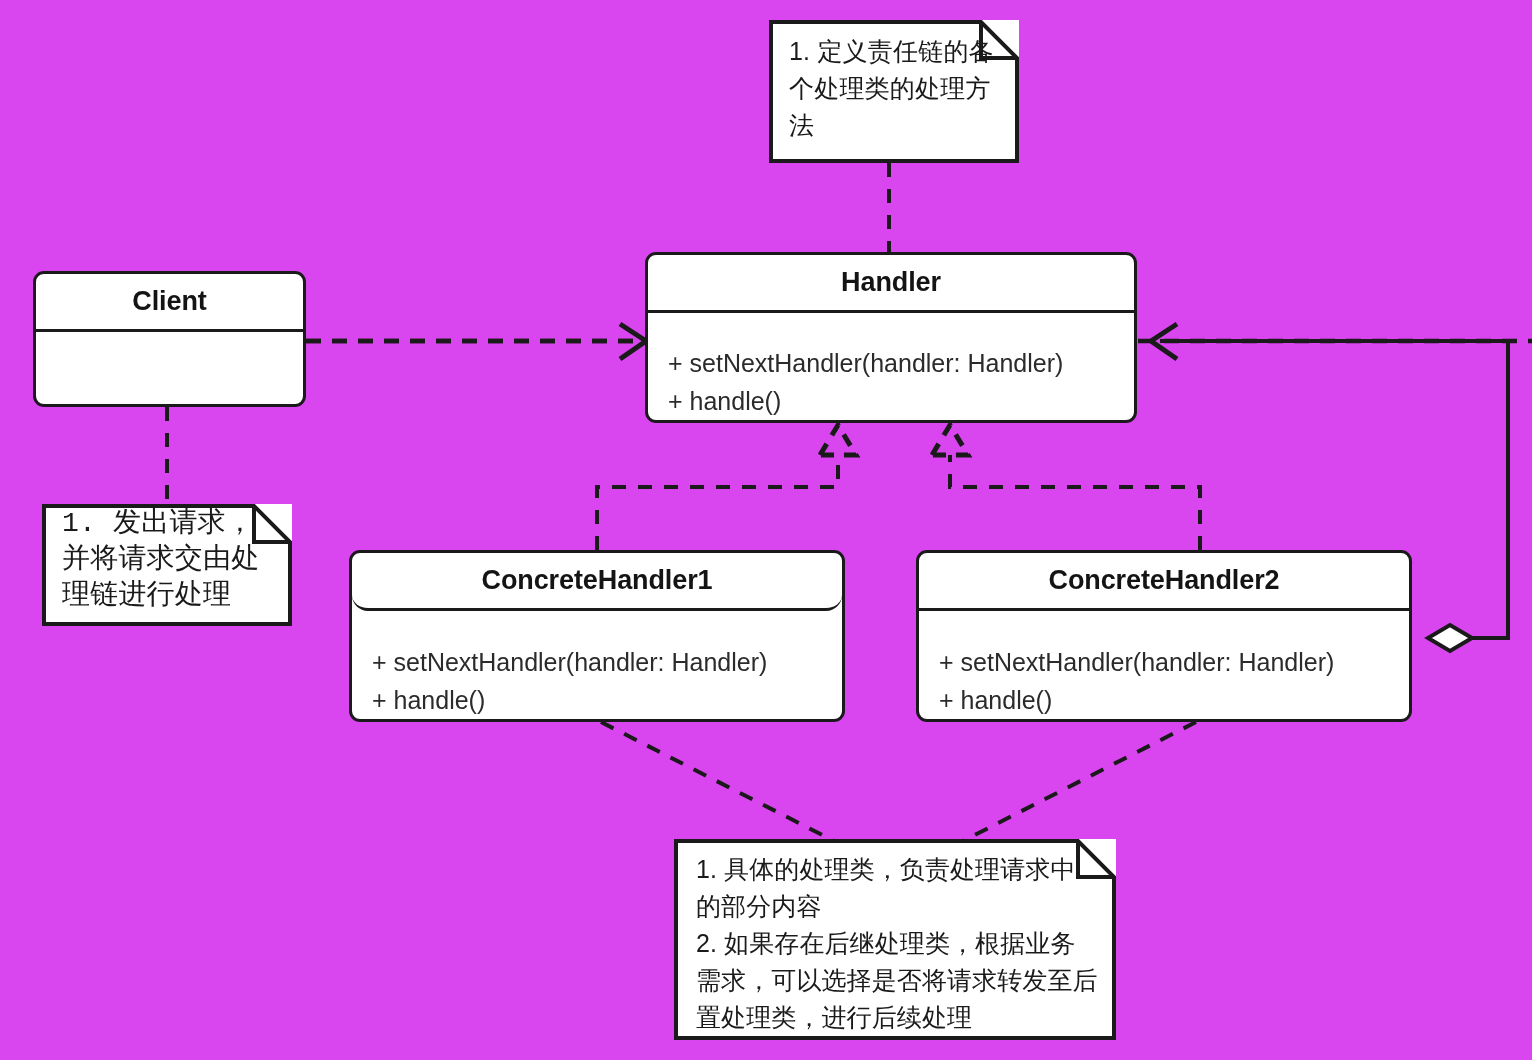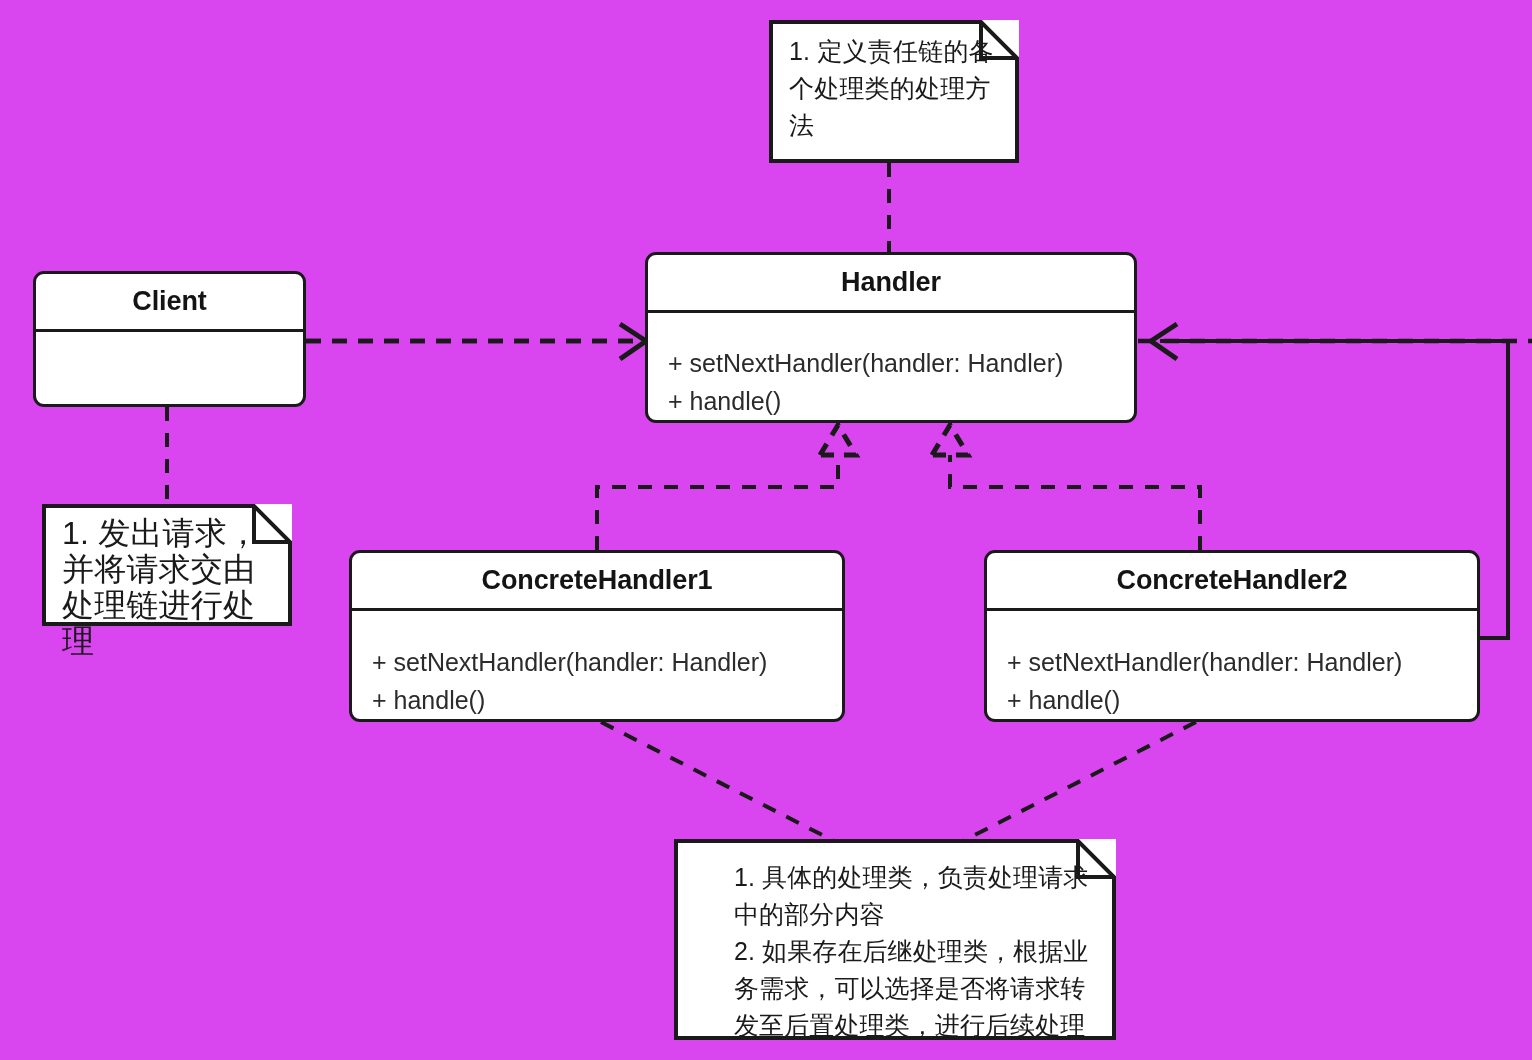--- a/index.html
+++ b/index.html
@@ -187,41 +187,41 @@
       <div class="uml-member" style="font-size:25px; line-height:38px;">+ setNextHandler(handler: Handler)</div>
       <div class="uml-member" style="font-size:25px; line-height:38px;">+ handle()</div>
     </div>
   </div>
 
   <div class="uml-note" style="left:42px; top:504px; width:250px; height:122px;">
     <svg class="note-shape" viewBox="0 0 250 122" preserveAspectRatio="none">
       <path d="M 2 2 L 212 2 L 248 38 L 248 120 L 2 120 Z"></path>
       <path d="M 212 2 L 212 38 L 248 38" style="fill:none;"></path>
     </svg>
-    <div class="note-text" style="padding:11px 14px 0 20px; font-size:32px; line-height:36px; letter-spacing:0.2px;">1. 发出请求，并将请求交由处理链进行处理</div>
+    <div class="note-text" style="padding:2px 14px 0 20px; font-size:28px; line-height:36px; letter-spacing:0.2px;font-family:Liberation Mono, monospace;">1. 发出请求，并将请求交由处理链进行处理</div>
   </div>
 
   <div class="uml-class" style="left:349px; top:550px; width:496px; height:172px;">
-    <div class="uml-name" style="height:58px; font-size:27px;">ConcreteHandler1</div>
+    <div class="uml-name" style="height:58px; font-size:27px;border-radius:16px;">ConcreteHandler1</div>
     <div class="uml-members" style="padding:0 20px;">
       <div class="uml-member" style="font-size:25px; line-height:38px;">+ setNextHandler(handler: Handler)</div>
       <div class="uml-member" style="font-size:25px; line-height:38px;">+ handle()</div>
     </div>
   </div>
 
-  <div class="uml-class" style="left:984px; top:550px; width:496px; height:172px;">
+  <div class="uml-class" style="left:916px; top:550px; width:496px; height:172px;">
     <div class="uml-name" style="height:58px; font-size:27px;">ConcreteHandler2</div>
     <div class="uml-members" style="padding:0 20px;">
       <div class="uml-member" style="font-size:25px; line-height:38px;">+ setNextHandler(handler: Handler)</div>
       <div class="uml-member" style="font-size:25px; line-height:38px;">+ handle()</div>
     </div>
   </div>
 
   <div class="uml-note" style="left:674px; top:839px; width:442px; height:201px;">
     <svg class="note-shape" viewBox="0 0 442 201" preserveAspectRatio="none">
       <path d="M 2 2 L 404 2 L 440 38 L 440 199 L 2 199 Z"></path>
       <path d="M 404 2 L 404 38 L 440 38" style="fill:none;"></path>
     </svg>
-    <div class="note-text" style="padding:20px 18px 0 22px; font-size:25px; line-height:37px; letter-spacing:0.1px;margin-left:38px;">1. 具体的处理类，负责处理请求中的部分内容
+    <div class="note-text" style="padding:12px 18px 0 22px; font-size:25px; line-height:37px; letter-spacing:0.1px;">1. 具体的处理类，负责处理请求中的部分内容
 2. 如果存在后继处理类，根据业务需求，可以选择是否将请求转发至后置处理类，进行后续处理</div>
   </div>
 
 </div>
 
 </body></html>

